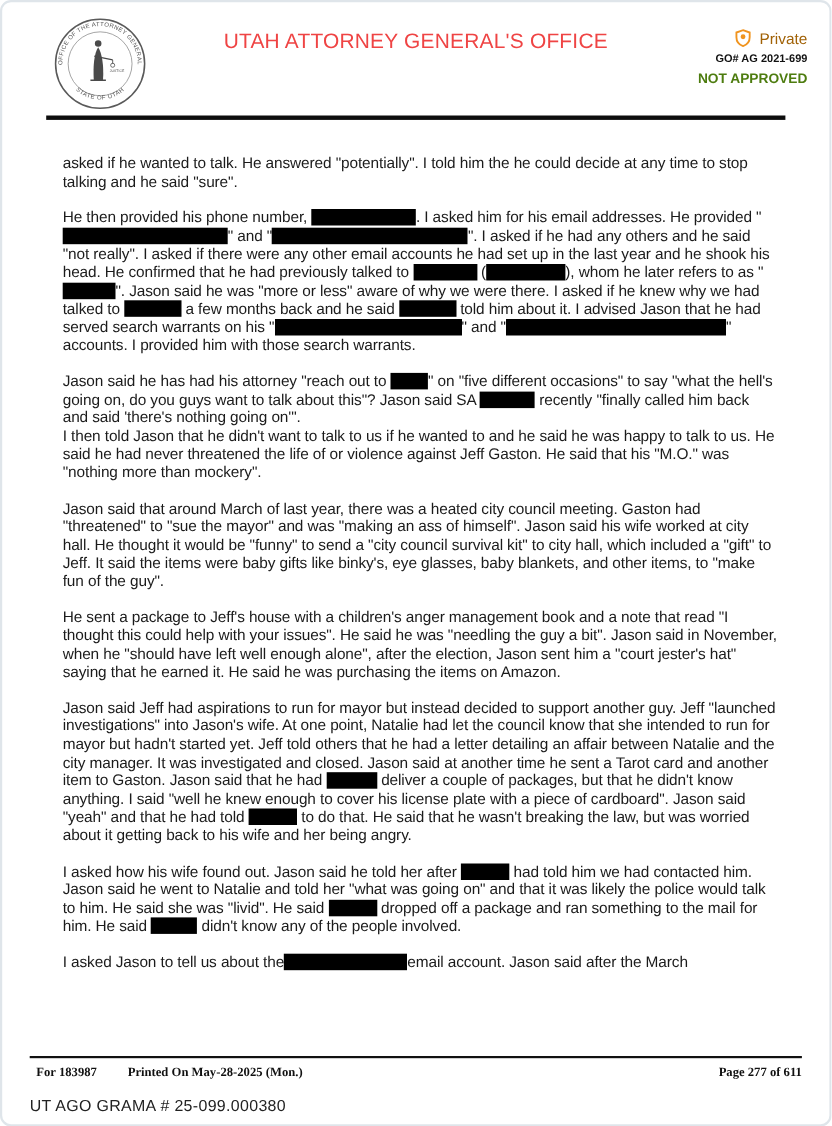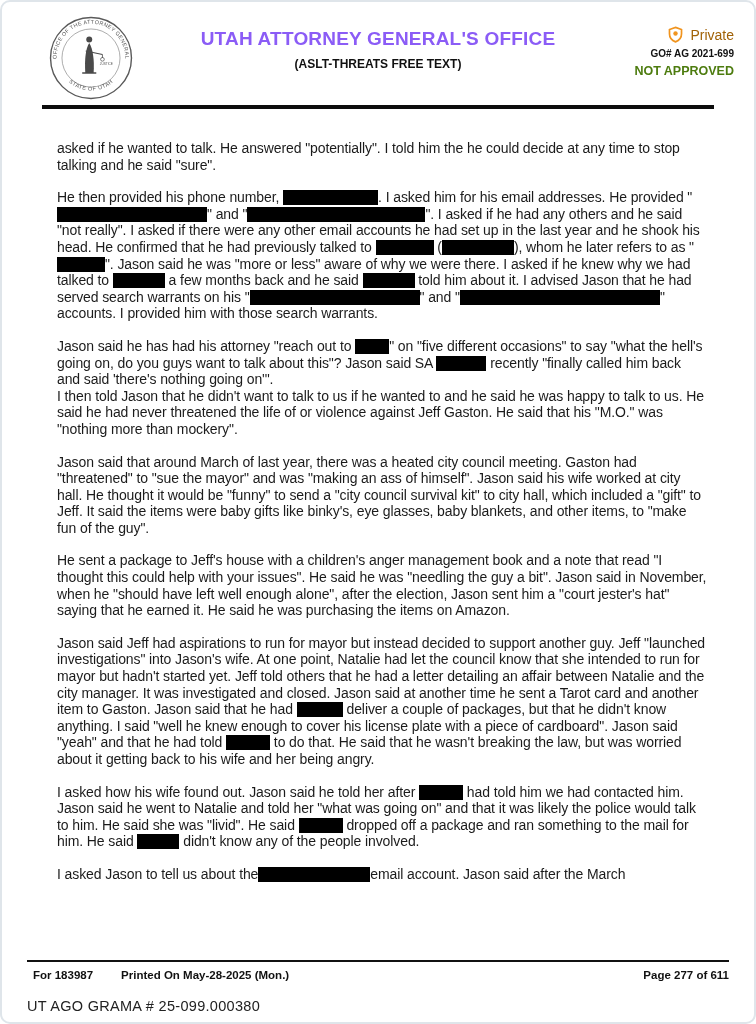--- a/index.html
+++ b/index.html
@@ -24,22 +24,22 @@
   .seal {
     position:absolute; left:45px; top:12px;
     width:88px; height:88px;
   }
   .header-center {
     width:100%;
     text-align:center;
     padding-top:14px;
   }
   .doc-title {
-    font-size:19px; font-weight:bold; letter-spacing:0.2px;
-    color:#8b5cf6;
+    font-size:19px; font-weight:normal; letter-spacing:0.2px;
+    color:#ef4444;
   }
   .doc-subtitle {
     margin-top:9px;
     font-size:15px; font-weight:bold; color:#111;
   }
   .doc-subsubtitle {
     margin-top:7px;
     font-size:12px; font-weight:bold; color:#111;
   }
   .header-right {
@@ -84,20 +84,21 @@
     left:25px; right:25px; bottom:8px;
   }
   .footer-rule { height:2px; background:#111; }
   .footer-row {
     display:flex;
     align-items:flex-start;
     margin-top:7px;
     font-size:11.5px;
     font-weight:bold;
     color:#111;
+    font-family:Liberation Serif, serif;
   }
   .footer-for { margin-left:6px; }
   .footer-printed { margin-left:28px; }
   .footer-page { margin-left:auto; }
   .grama {
     margin-top:17px;
     text-align:left;
     font-size:14.5px;
     color:#222;
     letter-spacing:0.3px;
@@ -134,21 +135,20 @@
           <path d="M63,46 L63,50" stroke="#4a4a4a" stroke-width="0.9" fill="none"></path>
           <circle cx="63" cy="51.5" r="2.1" fill="none" stroke="#4a4a4a" stroke-width="0.8"></circle>
           <path d="M40,67 L56,67" stroke="#4a4a4a" stroke-width="1.6"></path>
         </g>
         <text x="60" y="58" font-size="3.6">JUSTICE</text>
       </svg>
     </div>
 
     <div class="header-center">
       <div class="doc-title">UTAH ATTORNEY GENERAL'S OFFICE</div>
-      <div class="doc-subsubtitle">(ASLT-THREATS FREE TEXT)</div>
     </div>
 
     <div class="header-right">
       <div class="private-row">
         <svg width="17" height="17" viewBox="0 0 24 24">
           <path d="M12 2 L20.5 5 V11 C20.5 17 16.5 20.8 12 22.4 C7.5 20.8 3.5 17 3.5 11 V5 Z" fill="#ffffff" stroke="#F0941F" stroke-width="2.4"></path>
           <circle cx="12" cy="10.5" r="3.1" fill="#F0941F"></circle>
         </svg>
         <span>Private</span>
       </div>

